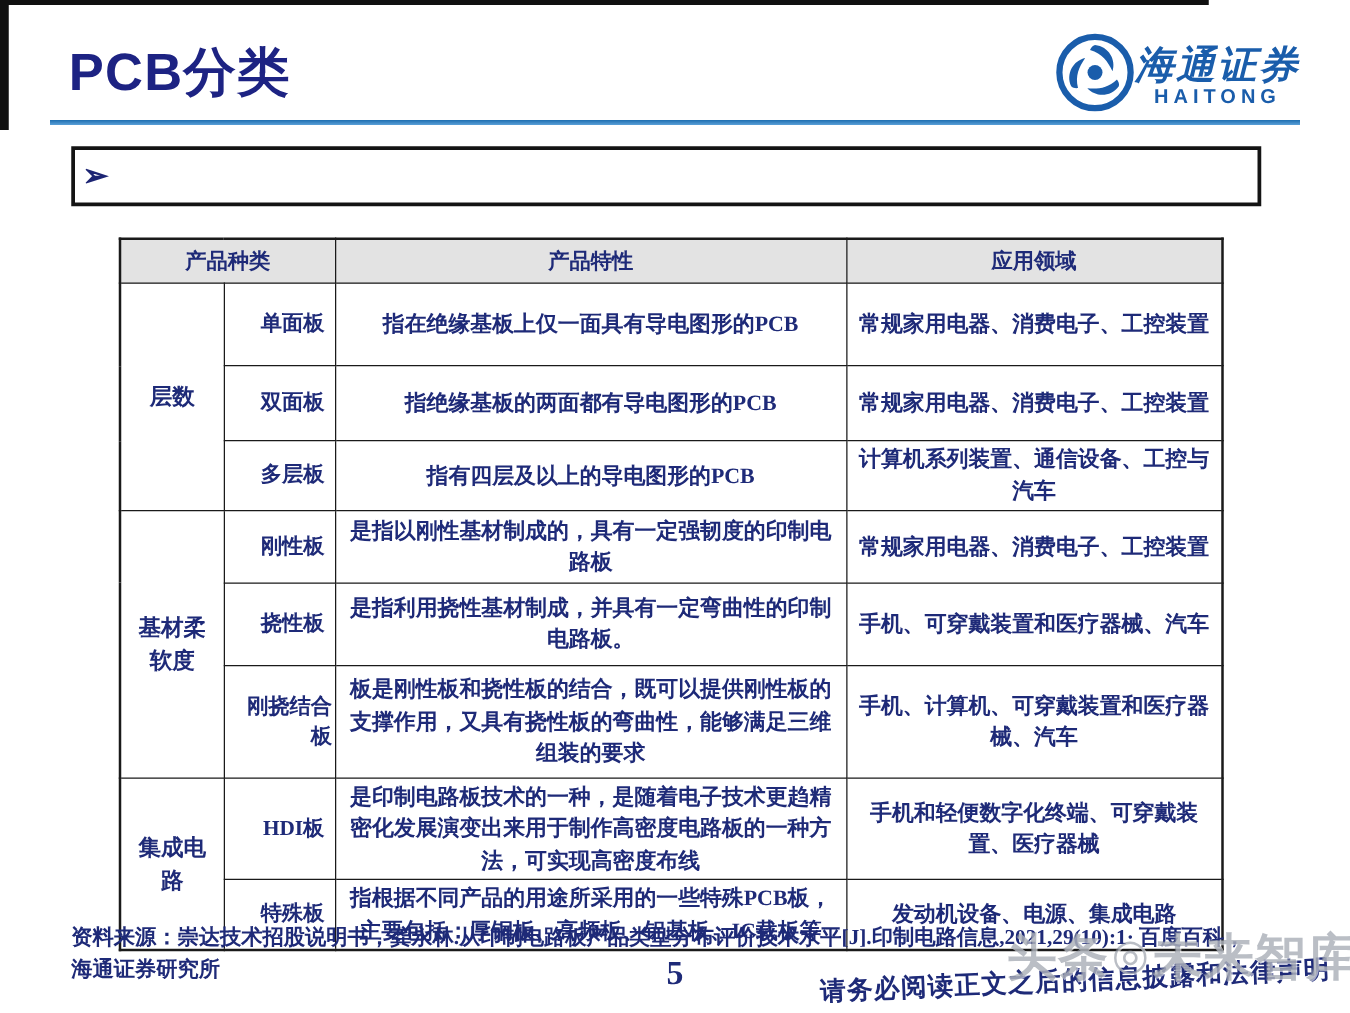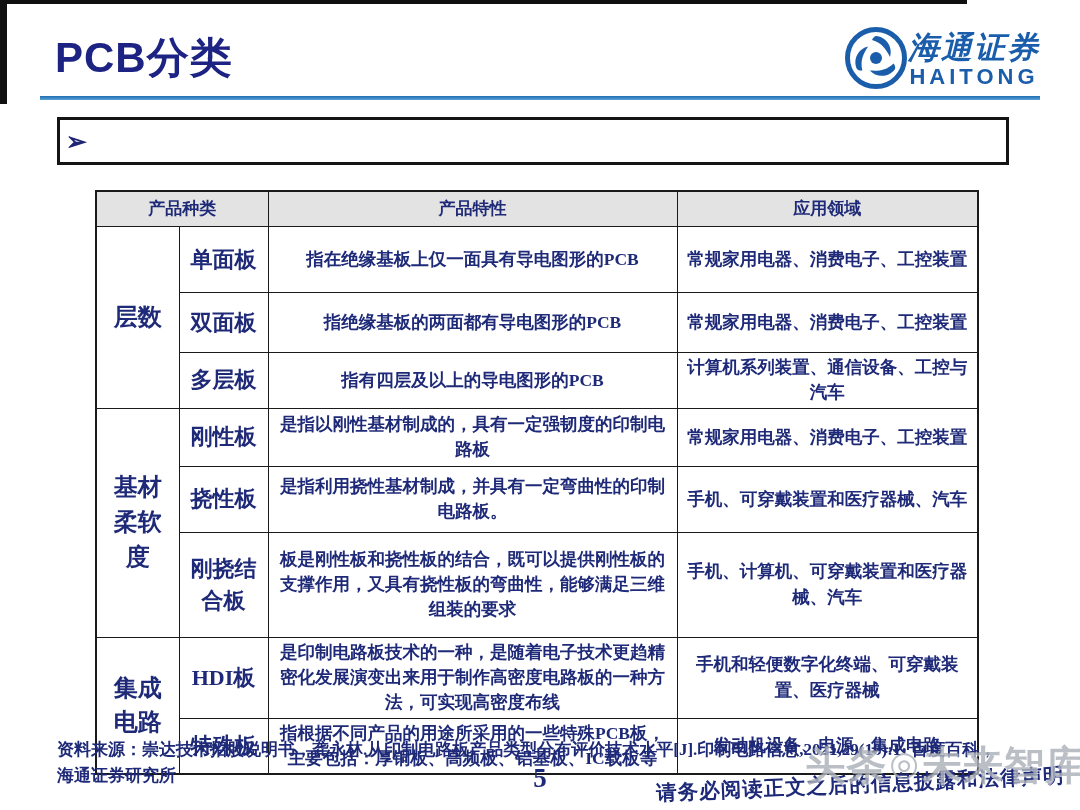--- a/index.html
+++ b/index.html
@@ -14,41 +14,41 @@
 
   
   .slide-title{
     position:absolute;left:55px;top:30px;
     font-family:"Liberation Sans","DejaVu Sans",sans-serif;
     font-size:42px;font-weight:bold;color:#1d2383;letter-spacing:1px;
   }
   .logo{position:absolute;right:40px;top:26px;display:flex;align-items:center;gap:0;text-align:center;}
   .logo-text{display:flex;flex-direction:column;align-items:center;line-height:1;}
   .logo-cn{font-size:31px;font-weight:bold;color:#1a5dab;font-style:italic;letter-spacing:2px;}
-  .logo-en{font-size:22px;font-weight:bold;color:#1a5dab;letter-spacing:4px;margin-top:3px;
+  .logo-en{font-size:16px;font-weight:bold;color:#1a5dab;letter-spacing:4px;margin-top:3px;
            font-family:"Liberation Sans","DejaVu Sans",sans-serif;}
   .blue-rule{position:absolute;left:40px;top:96px;width:1000px;height:4px;
              background:linear-gradient(#1e6eb0,#5aa0d8);}
 
   
   .bullet-box{
     position:absolute;left:57px;top:117px;width:940px;height:42px;
     border:3px solid #141414;display:flex;align-items:center;padding-left:6px;background:#fff;
   }
   .bullet-text{font-size:25px;font-weight:bold;color:#1d2574;letter-spacing:0.5px;}
 
   
   .tbl-wrap{position:absolute;left:95px;top:190px;}
   table{border-collapse:collapse;table-layout:fixed;width:882px;
         border:2px solid #1a1a1a;}
   th,td{border:1.5px solid #1a1a1a;text-align:center;vertical-align:middle;
         padding:2px 8px;color:#1e2a78;font-weight:bold;font-size:17px;line-height:1.45;}
   thead th{background:#e3e3e3;height:30px;font-size:17px;}
-  td.group{font-size:24px;}
-  td.ptype{font-size:22px;}
+  td.group{font-size:18px;}
+  td.ptype{font-size:17px;text-align:right;}
   td.feat{font-size:17.5px;}
   td.app{font-size:17.5px;}
 
   
   .source-note{position:absolute;left:57px;top:737px;width:950px;
     font-size:17px;font-weight:bold;color:#1e2a78;line-height:1.55;}
   .page-number{position:absolute;left:0;right:0;top:763px;text-align:center;
     font-size:27px;color:#1e2a78;font-weight:bold;}
   .disclaimer{position:absolute;right:16px;top:770px;
     font-size:20.5px;font-weight:bold;color:#1e2a78;transform:rotate(-2.5deg);letter-spacing:1px;}

